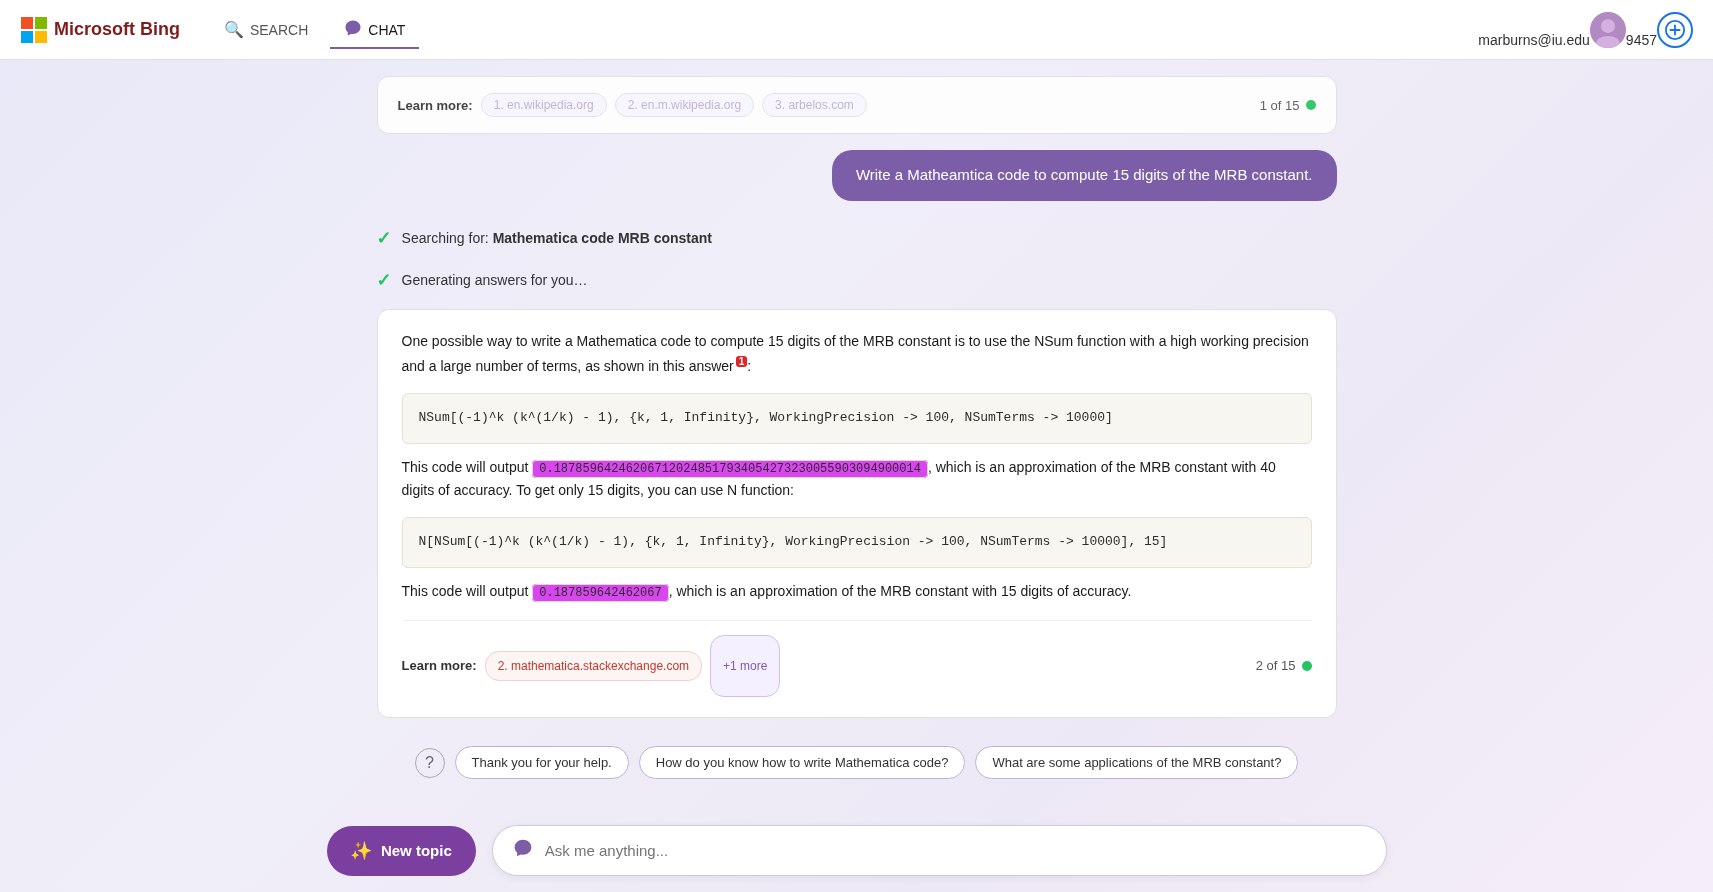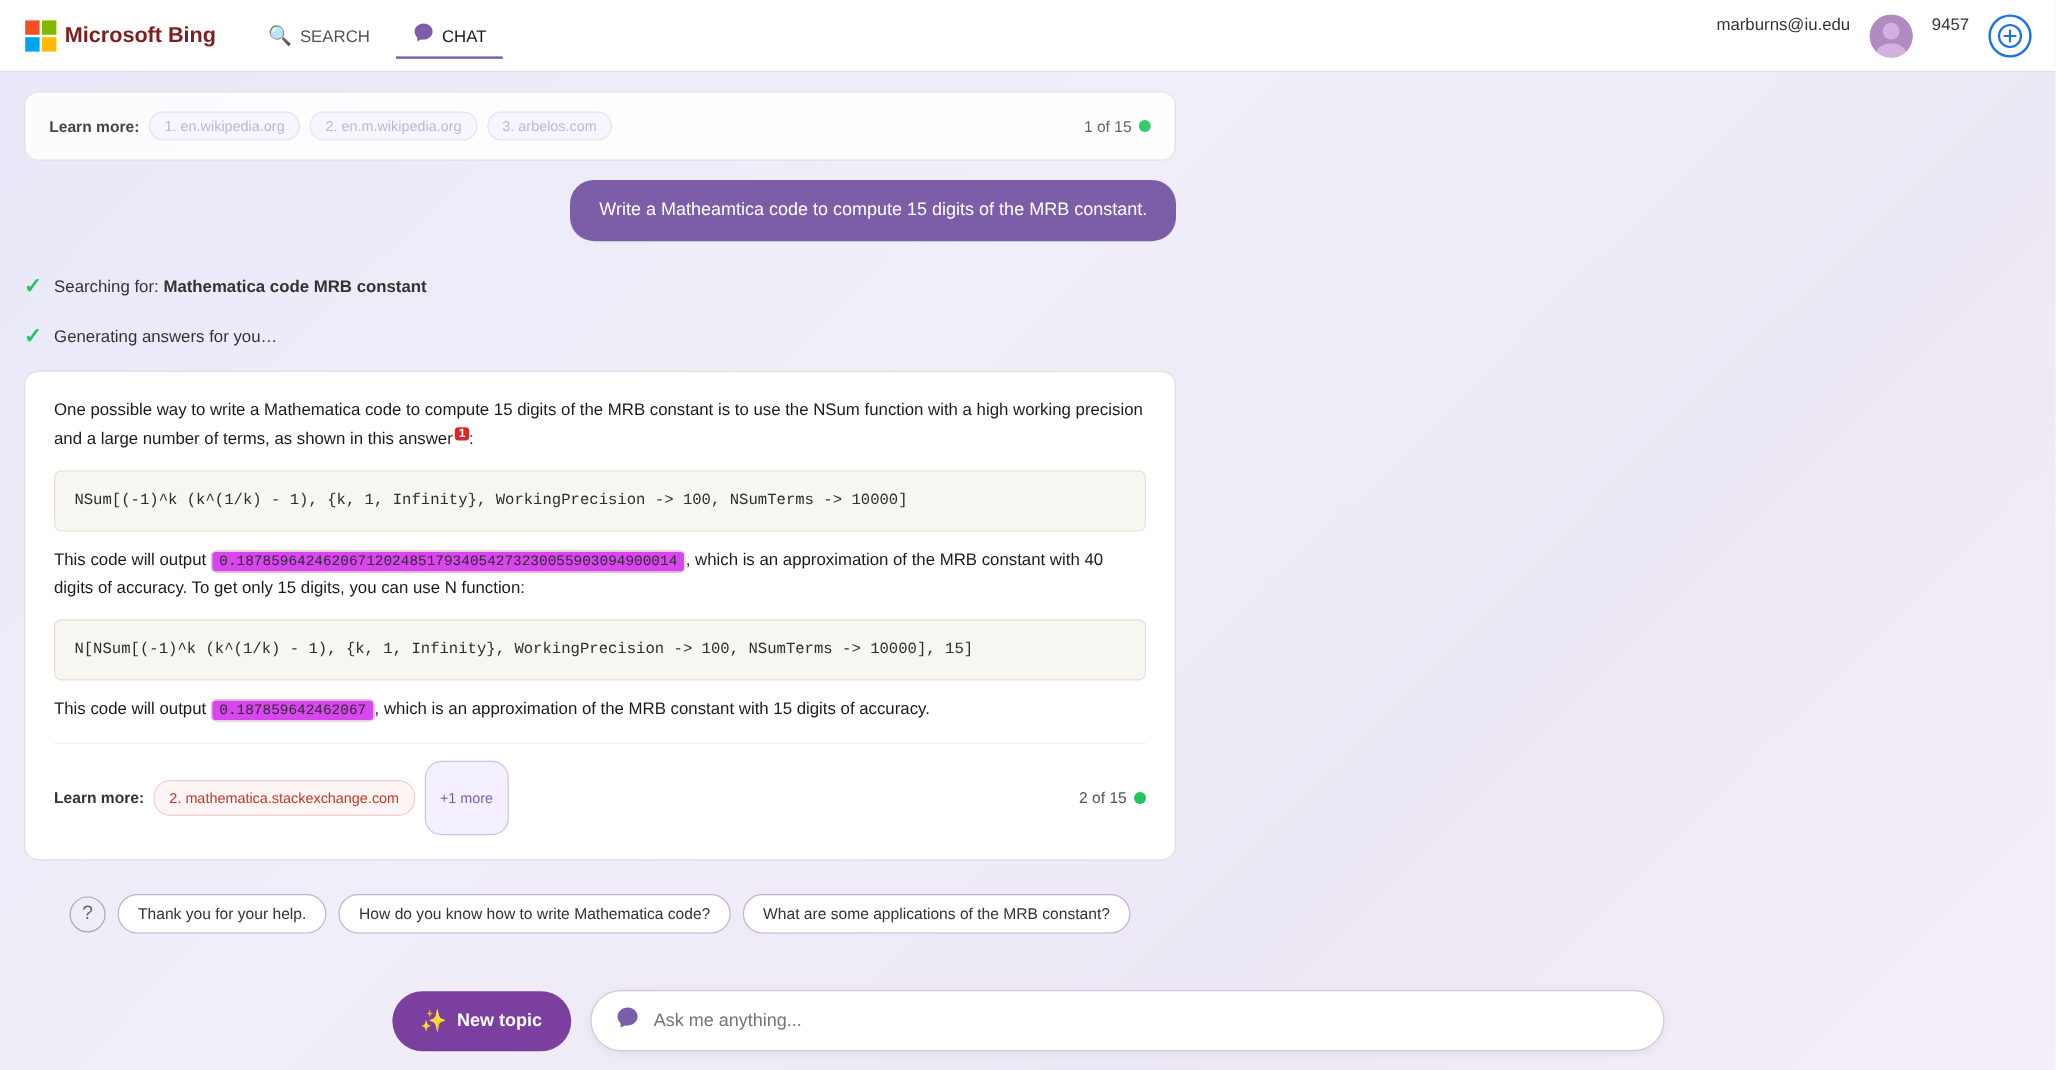--- a/index.html
+++ b/index.html
@@ -60,22 +60,22 @@
       color: #1a1a1a;
       border-bottom: 2px solid #7b5ea7;
       border-radius: 0;
       padding-bottom: 6px;
     }
     .nav-item .nav-icon {
       font-size: 16px;
     }
     .header-right {
       display: flex;
-      align-items: flex-start;
-      gap: 16px;
+      align-items: flex-end;
+      gap: 0;
       margin-left: auto;
     }
     .user-email {
       font-size: 14px;
       color: #333;
     }
     .user-avatar {
       width: 36px;
       height: 36px;
       border-radius: 50%;
@@ -103,20 +103,21 @@
       font-size: 14px;
       color: #333;
       font-weight: 500;
     }
 
     
     .main-content {
       display: flex;
       height: calc(892px - 60px);
       flex-direction: column;
+      align-items: center;
       padding: 0;
       overflow: hidden;
     }
 
     .chat-container {
       width: 100%;
       max-width: 1000px;
       flex: 1;
       display: flex;
       flex-direction: column;

